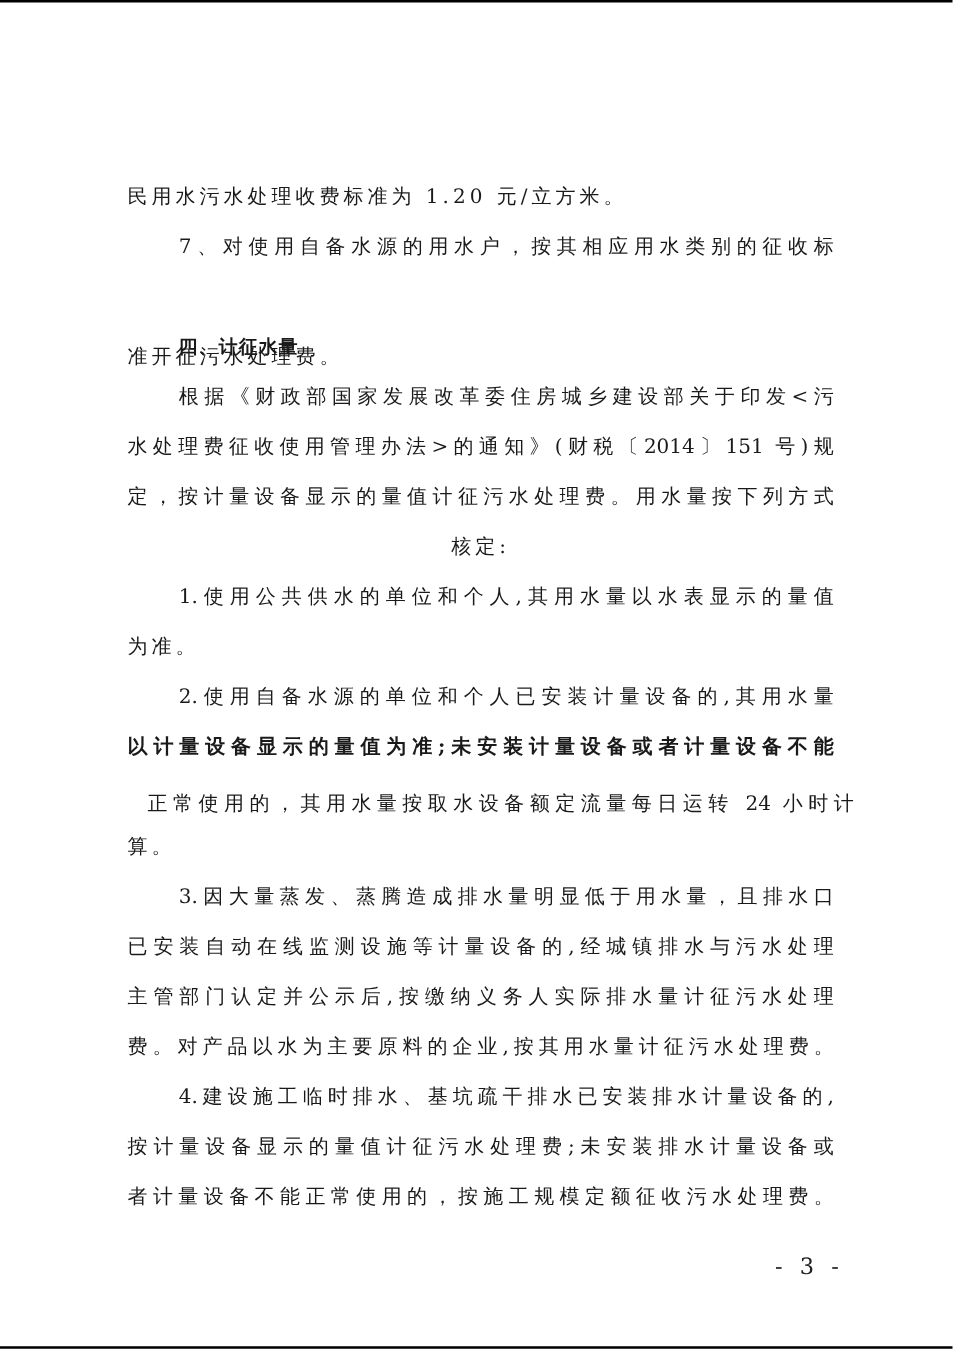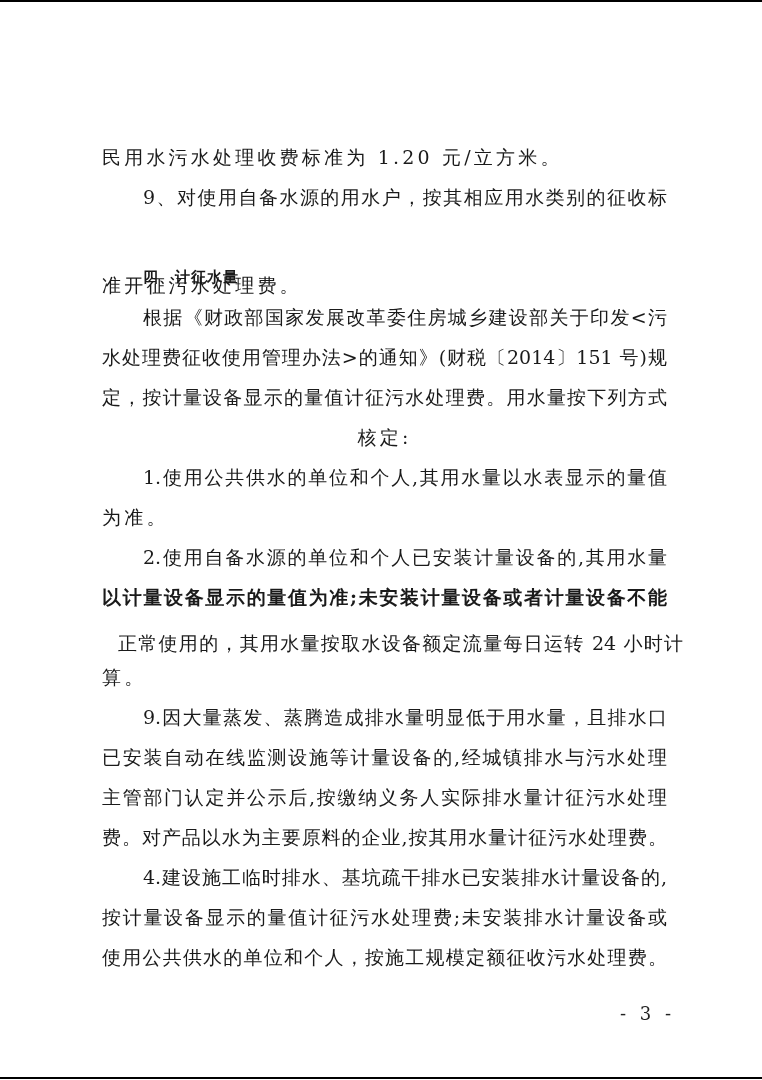--- a/index.html
+++ b/index.html
@@ -1,48 +1,48 @@
 <!DOCTYPE html>
 <html><head>
 <meta charset="utf-8">
 <style>
   html, body { margin: 0; padding: 0; background: #ffffff; }
   body { width: 762px; height: 1080px; position: relative; overflow: hidden; font-family: "DejaVu Serif", "Liberation Serif", serif; color: #1a1a1a; }
   .top-rule { position: absolute; left: 0; top: 0; width: 762px; height: 2px; background: #000; }
   .bottom-rule { position: absolute; left: 0; top: 1077px; width: 762px; height: 2px; background: #000; }
-  .line { position: absolute; left: 102px; width: 565px; font-size: 19px; line-height: 24px; white-space: nowrap; letter-spacing: 3.2px; }
+  .line { position: absolute; left: 102px; width: 565px; font-size: 16px; line-height: 24px; white-space: nowrap; letter-spacing: 3.2px; }
   .indent { left: 143px; width: 524px; }
   .heading { font-family: "DejaVu Sans", "Liberation Sans", sans-serif; font-weight: bold; letter-spacing: 1px; font-size: 15px; }
   .justify { text-align: justify; text-align-last: justify; letter-spacing: 0; }
   .page-num { position: absolute; left: 620px; top: 1003px; font-size: 18px; letter-spacing: 4px; color: #222; }
 </style>
 </head>
 <body>
 
 <div class="top-rule"></div>
 
 <div id="doc">
     <div class="line" style="top: 145px;">民用水污水处理收费标准为 1.20 元/立方米。</div>
-    <div class="line indent justify" style="top: 185px;">9、对使用自备水源的用水户，按其相应用水类别的征收标</div>
+    <div class="line indent justify" style="top: 185px;">7、对使用自备水源的用水户，按其相应用水类别的征收标</div>
     <div class="line" style="top: 225px; margin-top: 48px;">准开征污水处理费。</div>
     <div class="line indent heading" style="top: 265px;">四、计征水量</div>
     <div class="line indent justify" style="top: 305px;">根据《财政部国家发展改革委住房城乡建设部关于印发&lt;污</div>
     <div class="line justify" style="top: 345px;">水处理费征收使用管理办法&gt;的通知》(财税〔2014〕151 号)规</div>
     <div class="line justify" style="top: 385px;">定，按计量设备显示的量值计征污水处理费。用水量按下列方式</div>
     <div class="line" style="top: 425px; text-align: center;">核定:</div>
     <div class="line indent justify" style="top: 465px;">1.使用公共供水的单位和个人,其用水量以水表显示的量值</div>
     <div class="line" style="top: 505px;">为准。</div>
     <div class="line indent justify" style="top: 545px;">2.使用自备水源的单位和个人已安装计量设备的,其用水量</div>
     <div class="line justify" style="top: 585px; font-weight: bold;">以计量设备显示的量值为准;未安装计量设备或者计量设备不能</div>
     <div class="line justify" style="top: 631px; margin-left: 16px;">正常使用的，其用水量按取水设备额定流量每日运转 24 小时计</div>
     <div class="line" style="top: 665px;">算。</div>
-    <div class="line indent justify" style="top: 705px;">9.因大量蒸发、蒸腾造成排水量明显低于用水量，且排水口</div>
+    <div class="line indent justify" style="top: 705px;">3.因大量蒸发、蒸腾造成排水量明显低于用水量，且排水口</div>
     <div class="line justify" style="top: 745px;">已安装自动在线监测设施等计量设备的,经城镇排水与污水处理</div>
     <div class="line justify" style="top: 785px;">主管部门认定并公示后,按缴纳义务人实际排水量计征污水处理</div>
     <div class="line justify" style="top: 825px;">费。对产品以水为主要原料的企业,按其用水量计征污水处理费。</div>
     <div class="line indent justify" style="top: 865px;">4.建设施工临时排水、基坑疏干排水已安装排水计量设备的,</div>
     <div class="line justify" style="top: 905px;">按计量设备显示的量值计征污水处理费;未安装排水计量设备或</div>
-    <div class="line justify" style="top: 945px;">使用公共供水的单位和个人，按施工规模定额征收污水处理费。</div>
+    <div class="line justify" style="top: 945px;">者计量设备不能正常使用的，按施工规模定额征收污水处理费。</div>
   </div>
 
 <div class="page-num">- 3 -</div>
 
 <div class="bottom-rule"></div>
 
 </body></html>

